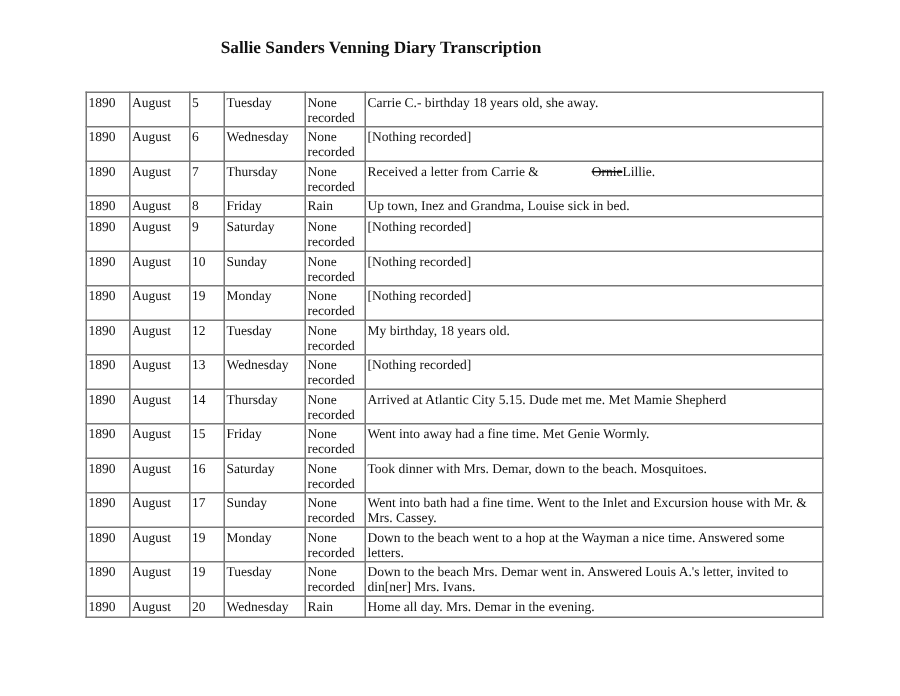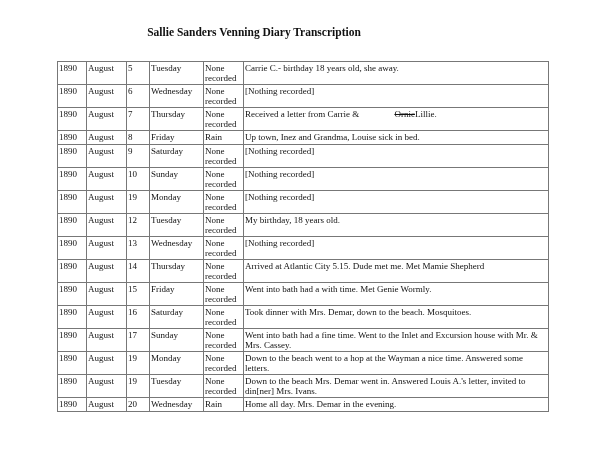--- a/index.html
+++ b/index.html
@@ -141,21 +141,21 @@
       <td>Thursday</td>
       <td>None recorded</td>
       <td>Arrived at Atlantic City 5.15. Dude met me. Met Mamie Shepherd</td>
     </tr>
     <tr class="two-line">
       <td>1890</td>
       <td>August</td>
       <td>15</td>
       <td>Friday</td>
       <td>None recorded</td>
-      <td>Went into bath had a with time. Met Genie Wormly.</td>
+      <td>Went into away had a fine time. Met Genie Wormly.</td>
     </tr>
     <tr class="two-line">
       <td>1890</td>
       <td>August</td>
       <td>16</td>
       <td>Saturday</td>
       <td>None recorded</td>
       <td>Took dinner with Mrs. Demar, down to the beach. Mosquitoes.</td>
     </tr>
     <tr class="two-line">

